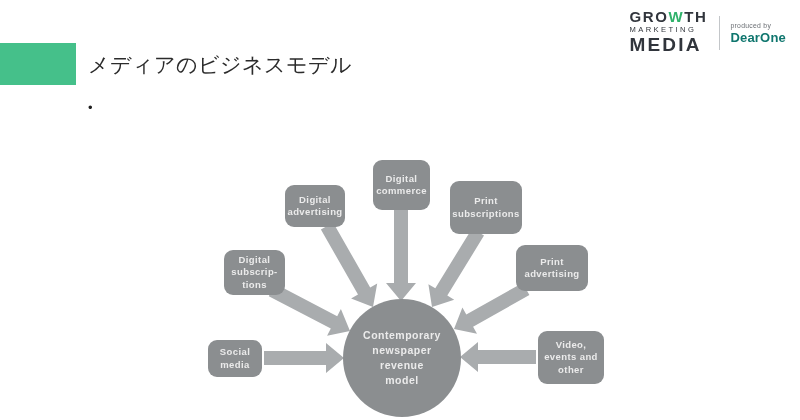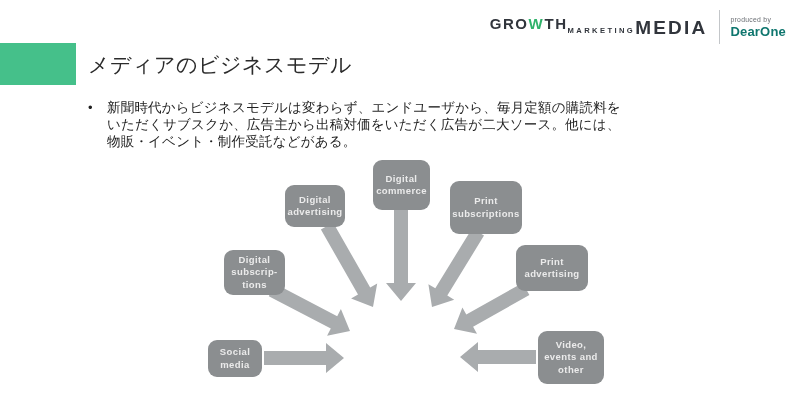--- a/index.html
+++ b/index.html
@@ -8,24 +8,24 @@
   }
   *{margin:0;padding:0;box-sizing:border-box;}
   html,body{width:800px;height:420px;}
   body{
     position:relative;background:#ffffff;overflow:hidden;
     font-family:"Liberation Sans","DejaVu Sans",sans-serif;
   }
 
   
   .logo{position:absolute;top:10px;right:14px;display:flex;align-items:center;}
-  .logo-left{display:flex;flex-direction:row;align-items:flex-start;color:var(--logo_dark);}
+  .logo-left{display:flex;flex-direction:column;align-items:flex-start;color:var(--logo_dark);}
   .gw{font-size:15px;font-weight:700;letter-spacing:1.6px;line-height:14px;}
   .gw .mark{color:var(--logo_green);}
-  .mk{font-size:7.6px;font-weight:700;letter-spacing:2.4px;line-height:9px;margin-top:9px;}
+  .mk{font-size:7.6px;font-weight:400;letter-spacing:2.4px;line-height:9px;margin-top:1px;}
   .md{font-size:19px;font-weight:700;letter-spacing:2.2px;line-height:20px;margin-top:1px;}
   .logo-divider{width:1px;height:34px;background:#c3c6c9;margin:0 10px 0 12px;}
   .logo-right{display:flex;flex-direction:column;align-items:flex-start;}
   .pb{font-size:6.8px;color:#6a6e73;letter-spacing:.3px;line-height:9px;}
   .producer{font-size:13px;font-weight:800;color:#0f766e;letter-spacing:.2px;line-height:15px;}
 
   
   .accent-bar{position:absolute;left:0;top:43px;width:76px;height:42px;background:var(--accent_green);}
   .page-title{position:absolute;left:88px;top:51px;font-size:21px;color:#2b2b2b;font-weight:400;letter-spacing:.5px;}
 
@@ -72,23 +72,20 @@
     <div class="pb">produced by</div>
     <div class="producer">DearOne</div>
   </div>
 </div>
 
 <div class="accent-bar"></div>
 <h1 class="page-title">メディアのビジネスモデル</h1>
 
 <div class="bullet-row">
   <span class="bullet-dot">•</span>
-  <div class="bullet-text">新聞時代からビジネスモデルは変わらず、エンドユーザから、毎月定額の購読料を
-いただくサブスクか、広告主から出稿対価をいただく広告が二大ソース。他には、
-物販・イベント・制作受託などがある。</div>
 </div>
 
 <div class="diagram">
   <svg class="arrows" width="800" height="420" viewBox="0 0 800 420">
     <polygon class="arrow" points="268.8,296.2 330.8,328.6 327.1,335.7 350,331 340.9,309.1 337.2,316.2 275.2,283.8"></polygon>
     <polygon class="arrow" points="320.9,229.5 358.0,294.5 351.1,298.4 373,307 377.2,283.6 370.2,287.5 333.1,222.5"></polygon>
     <polygon class="arrow" points="394,209 394,283 386,283 401,301 416,283 408,283 408,209"></polygon>
     <polygon class="arrow" points="472.0,228.4 435.3,288.3 428.4,284.2 432,307 454.2,299.7 447.3,295.5 484.0,235.6"></polygon>
     <polygon class="arrow" points="522.6,282.9 466.3,314.5 462.4,307.5 454,329 477.0,333.7 473.1,326.7 529.4,295.1"></polygon>
     <polygon class="arrow" points="264,365 326,365 326,373 344,358 326,343 326,351 264,351"></polygon>
@@ -105,13 +102,17 @@
 subscrip-
 tions</div>
   <div class="node node-print-advertising">Print
 advertising</div>
   <div class="node node-social-media">Social
 media</div>
   <div class="node node-video-events">Video,
 events and
 other</div>
 
+  <div class="center-circle">Contemporary
+newspaper
+revenue
+model</div>
 </div>
 
 </body></html>

